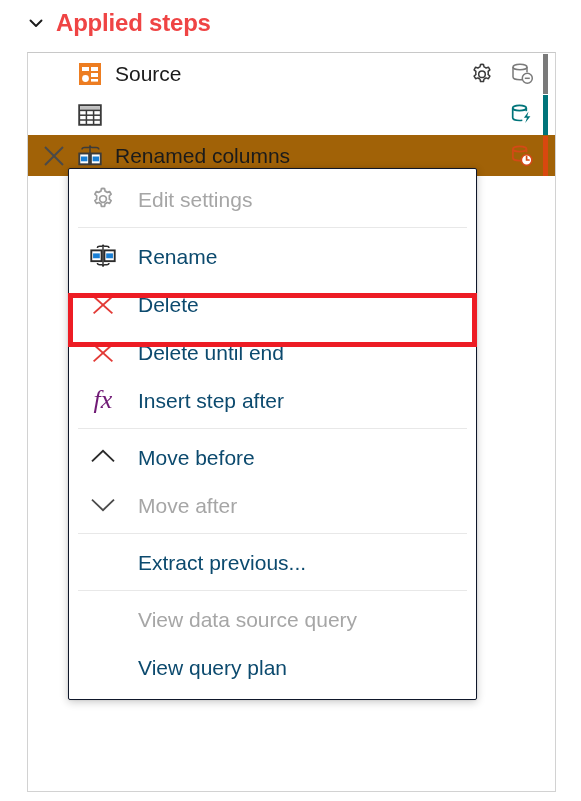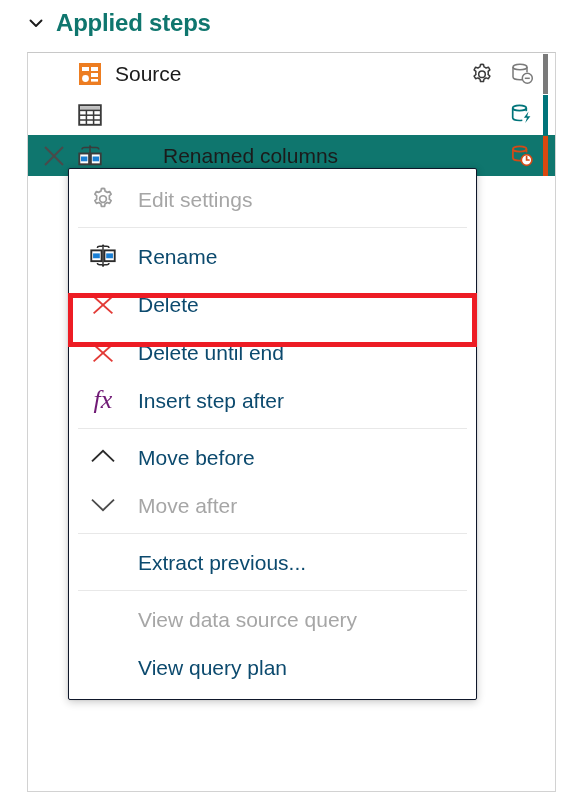--- a/index.html
+++ b/index.html
@@ -33,21 +33,21 @@
     margin-right: 11px;
     flex: 0 0 auto;
     color: #1b1b1b;
     display: flex;
     align-items: center;
     justify-content: center;
   }
   #panel-title {
     font-size: 24px;
     font-weight: bold;
-    color: #0f766e;
+    color: #ef4444;
     letter-spacing: -0.2px;
     line-height: 1;
     white-space: nowrap;
   }
 
   
   #steps-panel {
     position: absolute;
     left: 27px;
     top: 52px;
@@ -61,21 +61,21 @@
   }
   .step-row {
     position: relative;
     height: 41px;
     display: flex;
     align-items: center;
     box-sizing: border-box;
     padding-left: 48px;
     padding-right: 7px;
   }
-  .step-row.selected { background: #0f766e; gap: 48px; }
+  .step-row.selected { background: #a16207; }
 
   .step-delete-x {
     position: absolute;
     left: 13px;
     top: 50%;
     transform: translateY(-50%);
     width: 26px;
     height: 26px;
     color: #4a4a4a;
   }

